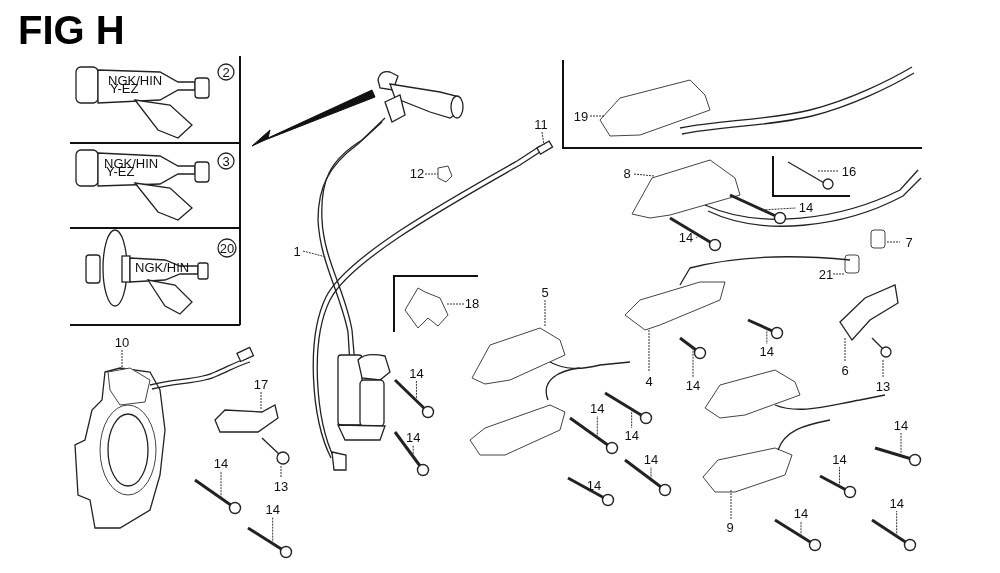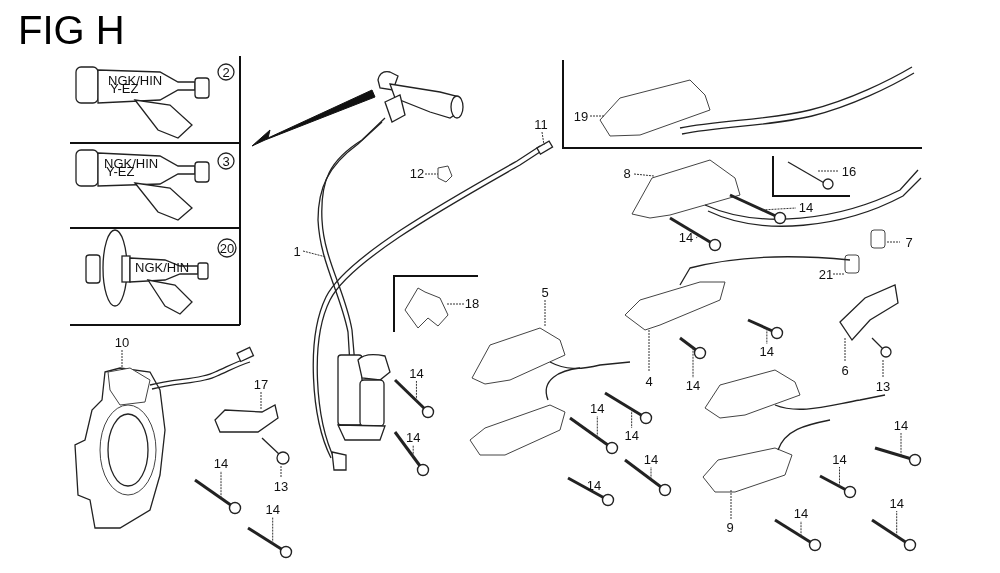--- a/index.html
+++ b/index.html
@@ -1,17 +1,17 @@
 <!DOCTYPE html>
 <html><head>
 <meta charset="utf-8">
 <style>
   html, body { margin: 0; padding: 0; background: #ffffff; }
   body { width: 1000px; height: 573px; position: relative; overflow: hidden; font-family: "Liberation Sans", sans-serif; }
-  #fig-title { position: absolute; left: 18px; top: 10px; font-size: 40px; font-weight: normal; color: #000; letter-spacing: 0px; line-height: 1; font-family: "Liberation Sans", sans-serif; }
+  #fig-title { position: absolute; left: 18px; top: 10px; font-size: 40px; font-weight: bold; color: #000; letter-spacing: 0px; line-height: 1; font-family: "Liberation Sans", sans-serif; }
   svg { position: absolute; left: 0; top: 0; }
   .ln { stroke: #222; fill: none; stroke-width: 1.3; }
   .part { stroke: #222; fill: #fff; stroke-width: 1.3; }
   .hatch { stroke: #444; fill: #fff; stroke-width: 1; }
   .lbl { font-family: "Liberation Sans", sans-serif; font-size: 13px; fill: #111; }
   .lead { stroke: #333; stroke-width: 1; stroke-dasharray: 2 1; fill: none; }
   .box { stroke: #111; stroke-width: 2; fill: none; }
 </style>
 </head>
 <body>

